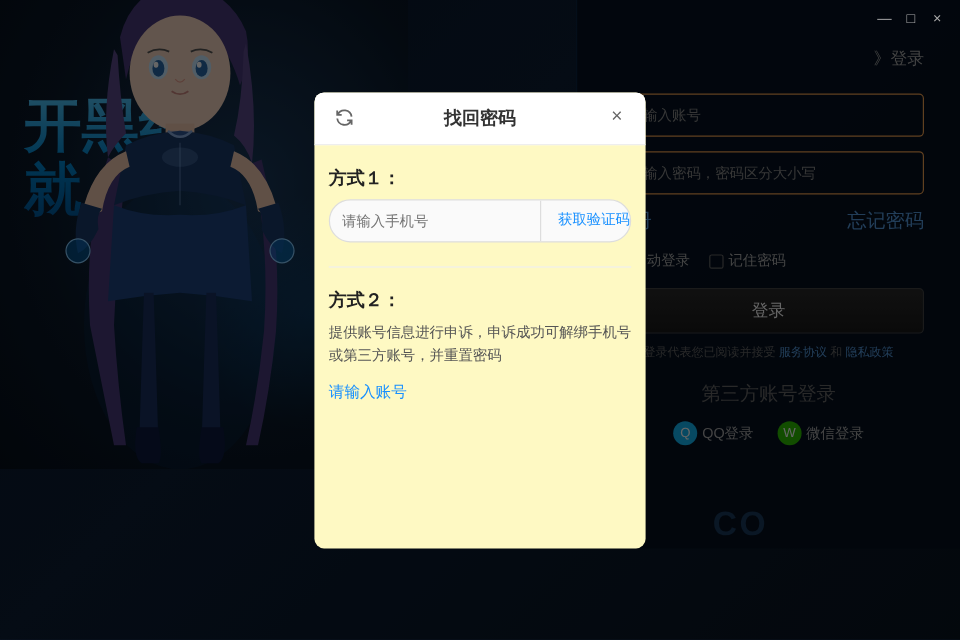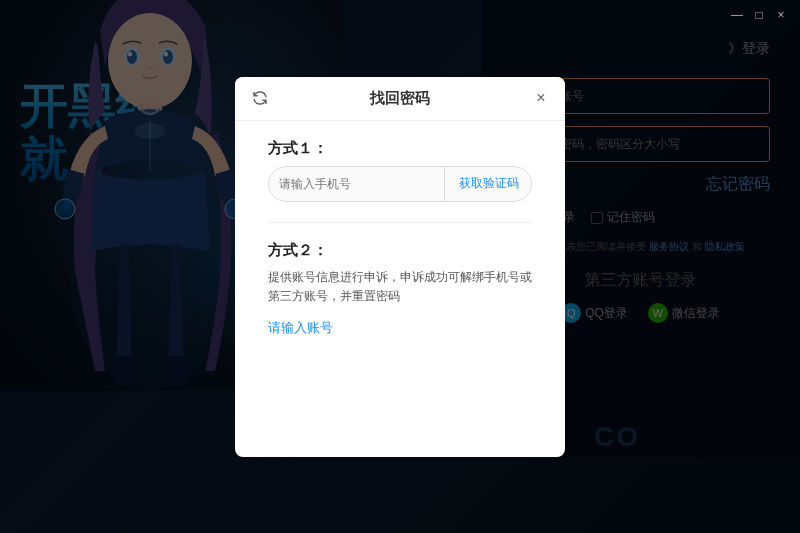--- a/index.html
+++ b/index.html
@@ -74,23 +74,23 @@
       background: rgba(0, 0, 0, 0.6);
       z-index: 10;
     }
 
     
     .modal {
       position: absolute;
       top: 50%;
       left: 50%;
       transform: translate(-50%, -50%);
-      width: 330px;
+      width: 276px;
       min-height: 380px;
-      background: #ffffff;
+      background: #fef9c3;
       border-radius: 8px;
       z-index: 20;
       padding: 0;
       overflow: hidden;
     }
 
     
     .modal-titlebar {
       display: flex;
       align-items: center;
@@ -128,21 +128,21 @@
       cursor: pointer;
       display: flex;
       align-items: center;
       justify-content: center;
       color: #666;
       font-size: 16px;
     }
 
     
     .modal-content {
-      padding: 18px 33px 24px;
+      padding: 18px 12px 24px;
     }
 
     .method-title {
       font-size: 15px;
       font-weight: bold;
       color: #222;
       margin-bottom: 8px;
     }
 
     .method-desc {
@@ -507,20 +507,21 @@
       <div class="checkbox-item">
         <div class="cb-box"></div>
         <span>自动登录</span>
       </div>
       <div class="checkbox-item">
         <div class="cb-box"></div>
         <span>记住密码</span>
       </div>
     </div>
 
+    <button class="login-btn">登录</button>
 
     <div class="tos-text">
       <span>登录代表您已阅读并接受</span>
       <span class="tos-link">服务协议</span>
       <span>和</span>
       <span class="tos-link">隐私政策</span>
     </div>
 
     <div class="third-party-divider">第三方账号登录</div>
 

